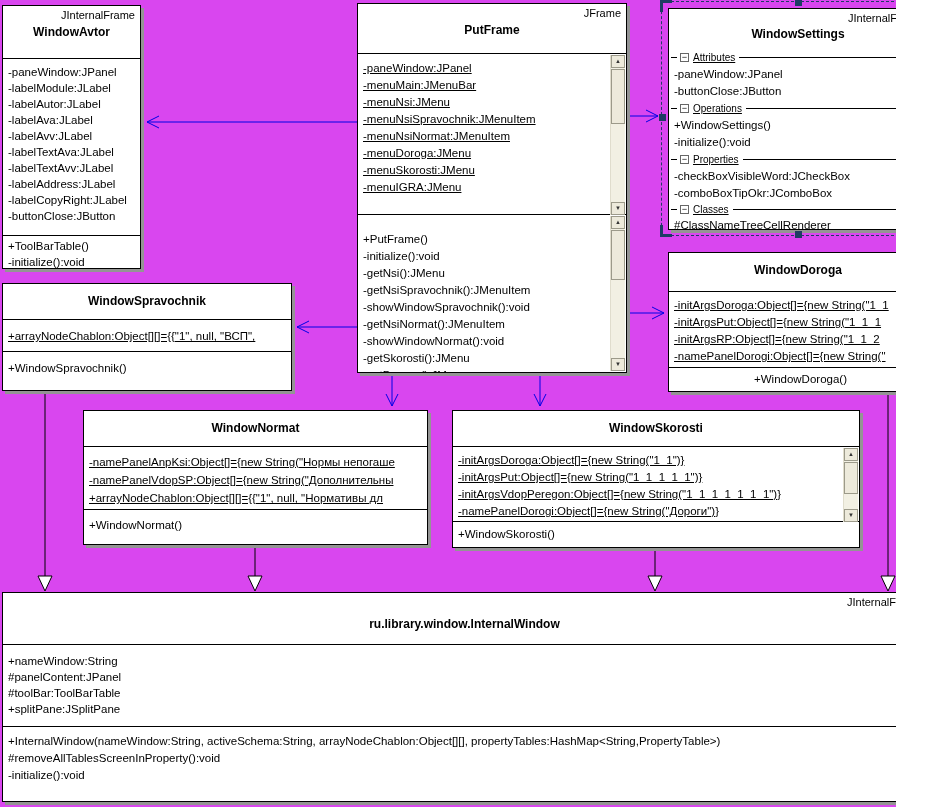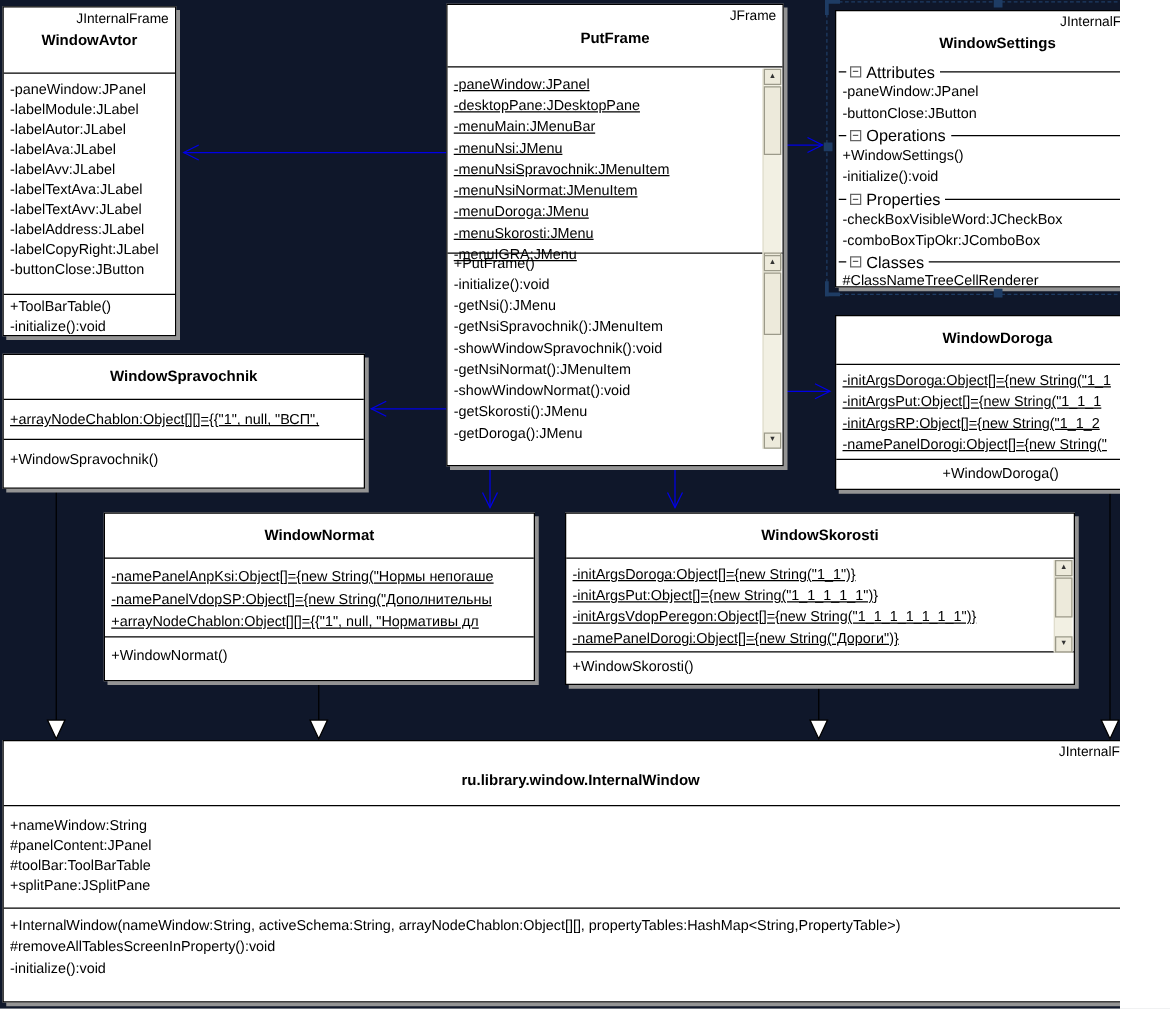--- a/index.html
+++ b/index.html
@@ -1,16 +1,16 @@
 <!DOCTYPE html>
 <html><head>
 <meta charset="utf-8">
 <style>
   html,body{margin:0;padding:0;background:#fff;}
-  #canvas{position:relative;width:896px;height:807px;background:#0f172a;overflow:hidden;
+  #canvas{position:relative;width:896px;height:807px;background:#d946ef;overflow:hidden;
           font-family:"Liberation Sans",sans-serif;font-size:11.5px;color:#000;}
   svg.overlay{position:absolute;left:0;top:0;z-index:0;}
   .box{position:absolute;background:#fff;border:1px solid #000;box-shadow:3px 3px 0 #949494;z-index:2;box-sizing:border-box;}
   .hdr{position:relative;box-sizing:border-box;}
   .stereo{position:absolute;top:3px;right:5px;font-size:11px;white-space:nowrap;}
   .cname{position:absolute;left:0;right:0;top:19px;text-align:center;font-weight:bold;font-size:12px;white-space:nowrap;}
   .cname.single{top:10px;}
   .cmp{position:absolute;left:0;right:0;border-top:1px solid #000;overflow:hidden;box-sizing:border-box;}
   .m{padding-left:5px;line-height:17px;white-space:nowrap;overflow:hidden;}
   .u .m{text-decoration:underline;}
@@ -23,21 +23,21 @@
   .sb-btn.down{bottom:0;}
   .sb-thumb{position:absolute;left:0;right:0;background:#edeadb;border:1px solid #9c9a8a;box-sizing:border-box;}
   .sb-mini{width:13px;right:2px;}
   .sb-mini .sb-btn{height:10px;font-size:5px;line-height:8px;}
   
   .sec{display:flex;align-items:center;height:17px;padding-left:2px;}
   .sec .pre{width:6px;border-top:1px solid #000;}
   .sec .post{flex:1;border-top:1px solid #000;}
   .minus{display:inline-block;width:9px;height:9px;border:1px solid #666;line-height:7px;font-size:9px;
          text-align:center;margin:0 3px;background:#fff;box-sizing:border-box;}
-  .sec .lbl{padding:0 4px 0 1px;font-size:13px;}
+  .sec .lbl{padding:0 4px 0 1px;font-size:10px;text-decoration:underline;}
   .sitems{position:relative;}
   .sitems .m{line-height:17px;}
   
   .sel{position:absolute;border:1px dashed #1e3c64;z-index:4;pointer-events:none;box-sizing:border-box;}
   .hnd{position:absolute;width:7px;height:7px;background:#1e3c64;}
   .cbr{position:absolute;width:12px;height:12px;box-sizing:border-box;}
   .cbr.tl{left:-2px;top:-2px;border-left:3px solid #1e3c64;border-top:3px solid #1e3c64;}
   .cbr.tr{right:-2px;top:-2px;border-right:3px solid #1e3c64;border-top:3px solid #1e3c64;}
   .cbr.bl{left:-2px;bottom:-2px;border-left:3px solid #1e3c64;border-bottom:3px solid #1e3c64;}
   .cbr.br{right:-2px;bottom:-2px;border-right:3px solid #1e3c64;border-bottom:3px solid #1e3c64;}
@@ -115,35 +115,34 @@
     </div>
   </div>
 
   <div class="box" style="left:357px;top:3px;width:270px;height:370px;">
     <div class="hdr" style="height:49px;">
       <div class="stereo">JFrame</div>
       <div class="cname">PutFrame</div>
     </div>
     <div class="cmp u" style="top:49px;height:163px;padding-top:6px;">
       <div class="m">-paneWindow:JPanel</div>
-      <div class="m">-desktopPane:JDesktopPane</div>
       <div class="m">-menuMain:JMenuBar</div>
       <div class="m">-menuNsi:JMenu</div>
       <div class="m">-menuNsiSpravochnik:JMenuItem</div>
       <div class="m">-menuNsiNormat:JMenuItem</div>
       <div class="m">-menuDoroga:JMenu</div>
       <div class="m">-menuSkorosti:JMenu</div>
       <div class="m">-menuIGRA:JMenu</div>
       <div class="sb" style="top:1px;bottom:1px;">
         <div class="sb-btn up">▲</div>
         <div class="sb-thumb" style="top:14px;height:55px;"></div>
         <div class="sb-btn down">▼</div>
       </div>
     </div>
-    <div class="cmp" style="bottom:12px;height:158px;padding-top:0;">
+    <div class="cmp" style="bottom:0;height:158px;padding-top:16px;">
       <div class="m">+PutFrame()</div>
       <div class="m">-initialize():void</div>
       <div class="m">-getNsi():JMenu</div>
       <div class="m">-getNsiSpravochnik():JMenuItem</div>
       <div class="m">-showWindowSpravochnik():void</div>
       <div class="m">-getNsiNormat():JMenuItem</div>
       <div class="m">-showWindowNormat():void</div>
       <div class="m">-getSkorosti():JMenu</div>
       <div class="m">-getDoroga():JMenu</div>
       <div class="sb" style="top:1px;bottom:1px;">

